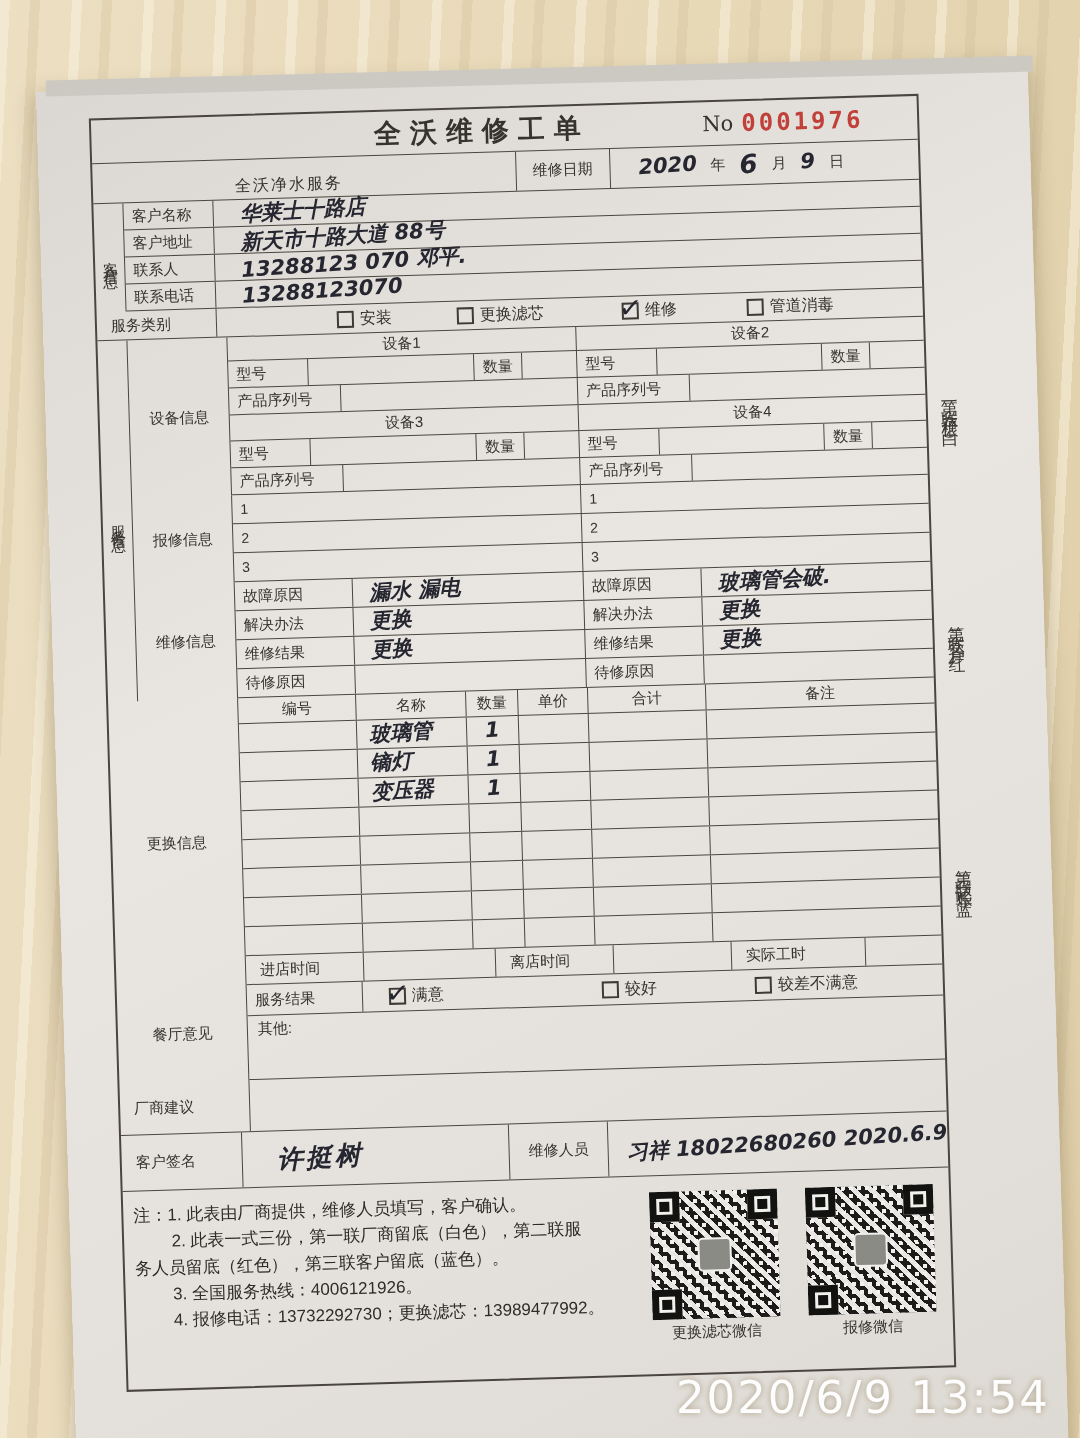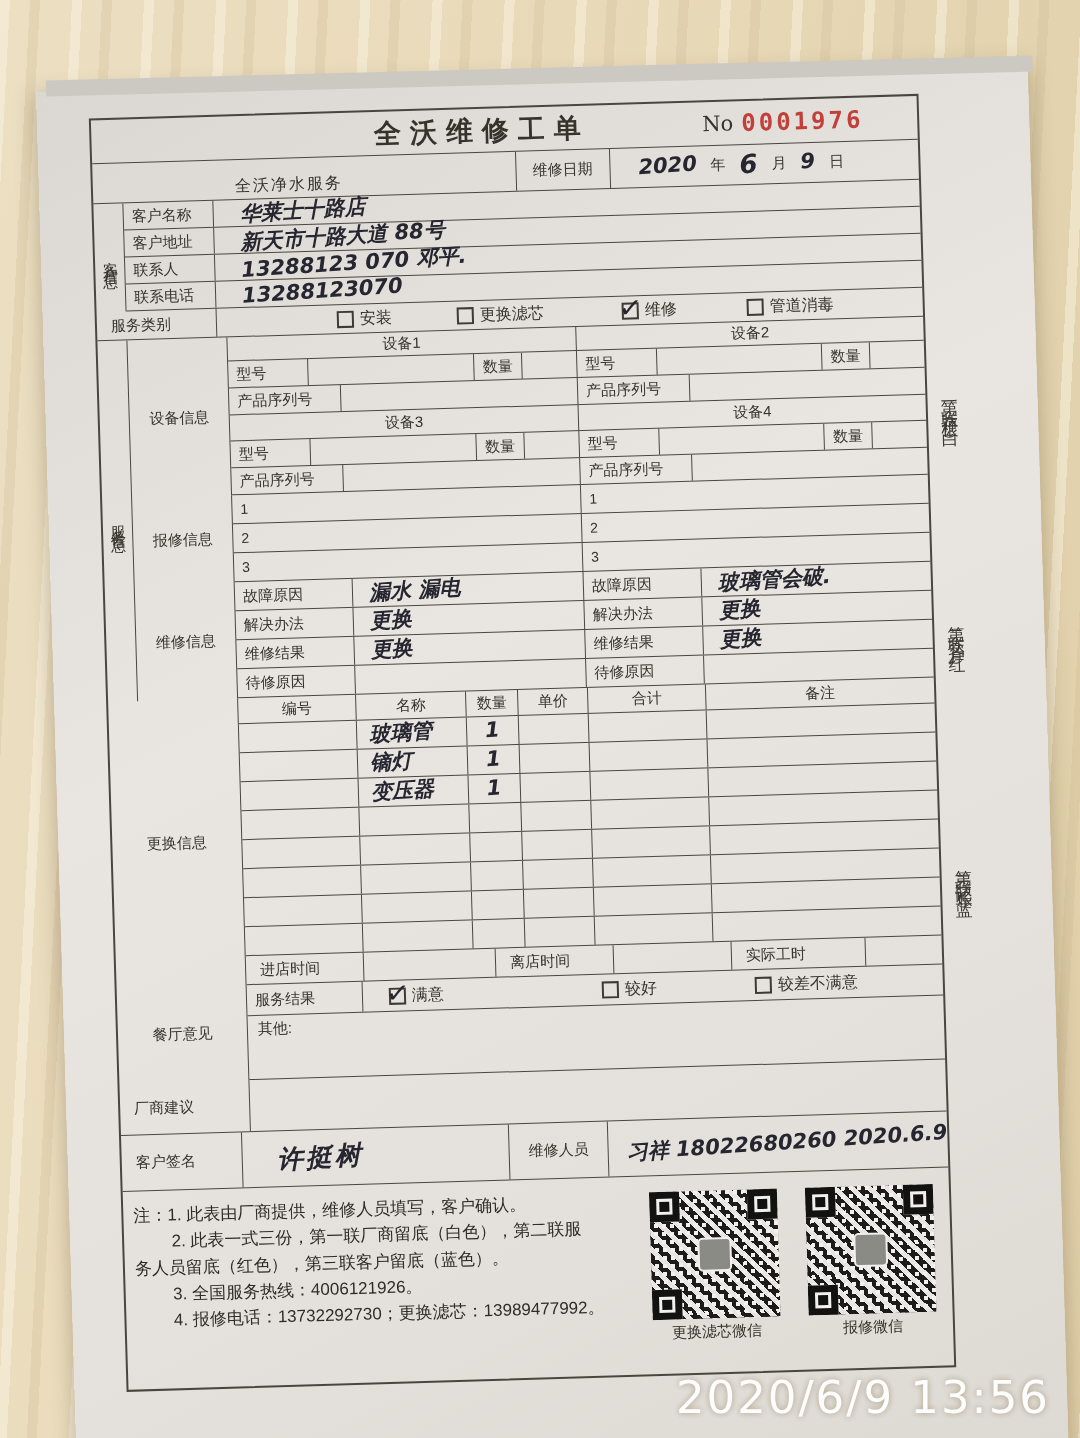--- a/index.html
+++ b/index.html
@@ -534,14 +534,14 @@
         </div>
       </div>
 
     </div>
 
     <div class="vcopy vc1">第一联存根（白）</div>
     <div class="vcopy vc2">第二联客户（红）</div>
     <div class="vcopy vc3">第三联记账（蓝）</div>
   </div>
 
-  <div class="timestamp">2020/6/9 13:56</div>
+  <div class="timestamp">2020/6/9 13:54</div>
 </div>
 
 </body></html>

